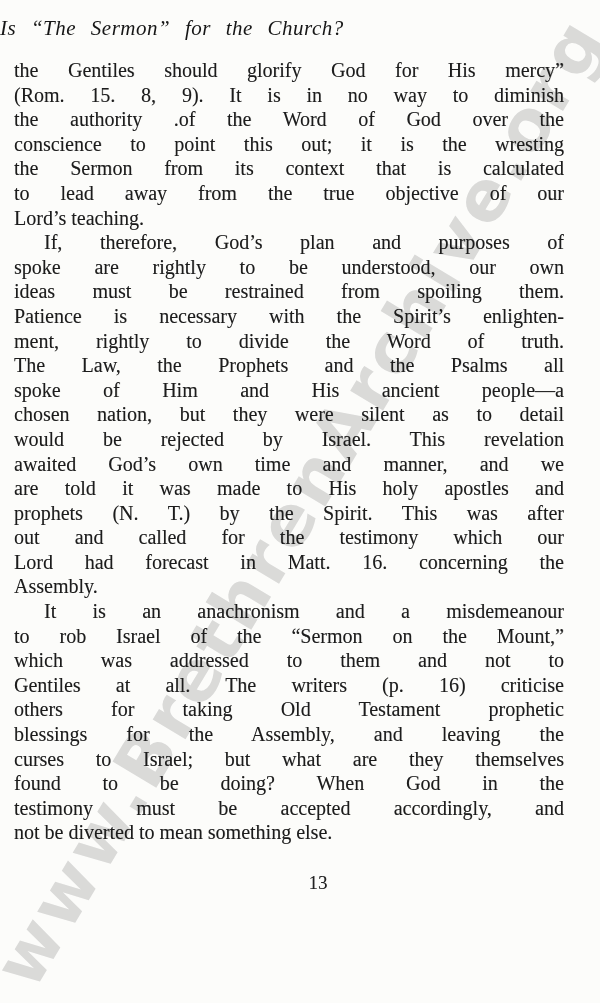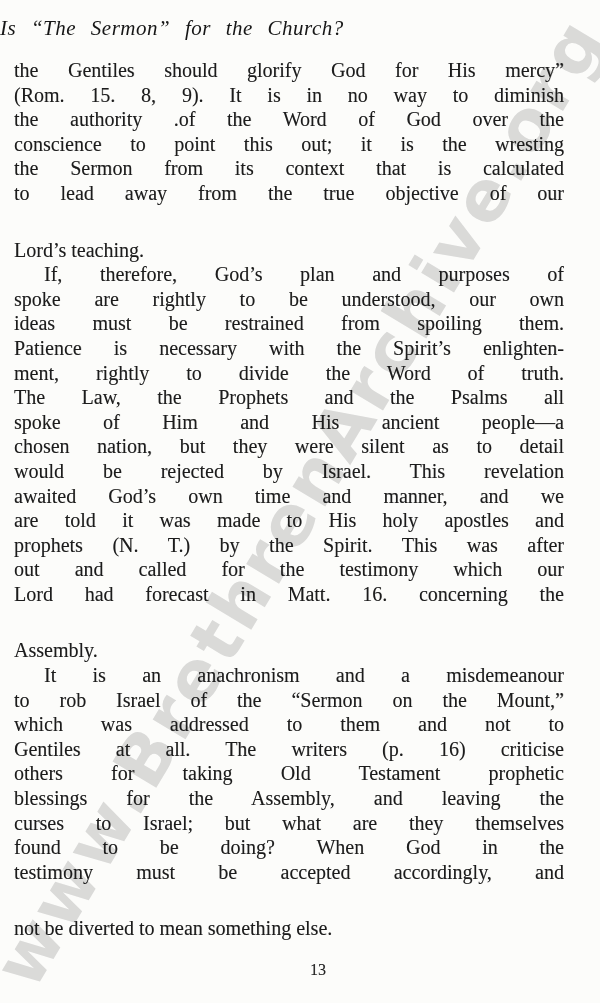--- a/index.html
+++ b/index.html
@@ -54,28 +54,27 @@
   .tl {
     text-align: justify;
     text-align-last: justify;
     -moz-text-align-last: justify;
     height: 24.6px;
     overflow: hidden;
     white-space: nowrap; 
   }
   .tl.end {
     text-align-last: left;
-    margin-top: 32px;
     -moz-text-align-last: left;
   }
   .tl.ind { text-indent: 30px; }
   .pagenum {
-    margin-top: 20px;
+    margin-top: 27px;
     text-align: center;
-    font-size: 16px;
+    font-size: 19px;
     color: #222;
     text-shadow: 0.3px 0.3px 0 rgba(0,0,0,0.30);
     padding-left: 36px;
   }
 </style>
 </head>
 <body>
 
 <div class="page">
 

